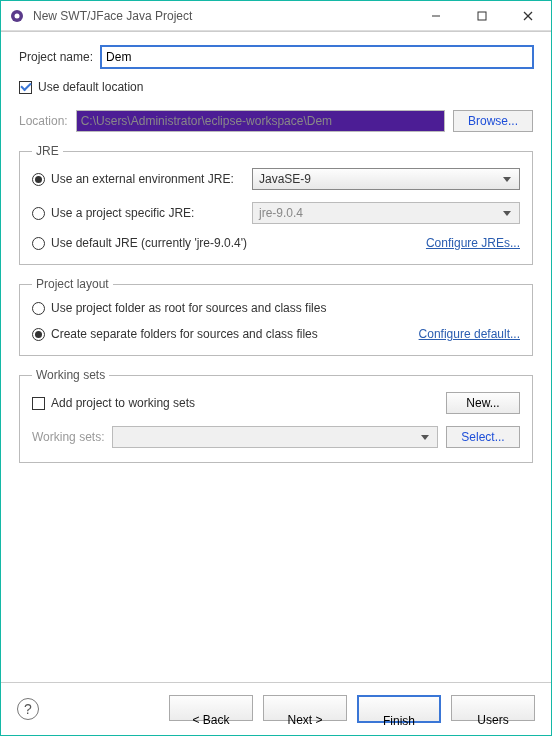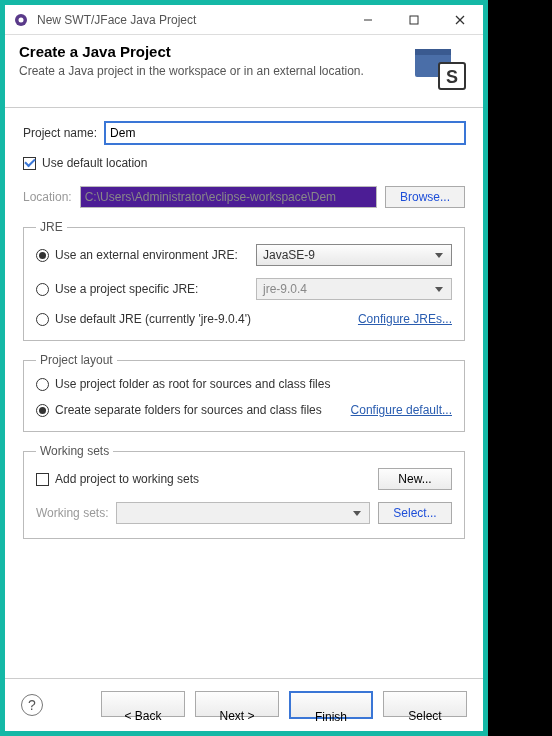--- a/index.html
+++ b/index.html
@@ -1,17 +1,17 @@
 <!DOCTYPE html>
 <html><head>
 <meta charset="utf-8">
 <style>
 * { box-sizing: border-box; font-family: -apple-system, "Segoe UI", Tahoma, sans-serif; }
 body { margin: 0; background: #000; width: 552px; height: 736px; }
-.window { width: 488px; height: 736px; background: #fff; border: 5px solid #14b8a6; display: flex; flex-direction: column; }
+.window { width: 552px; height: 736px; background: #fff; border: 1px solid #14b8a6; display: flex; flex-direction: column; }
 .titlebar { height: 30px; display: flex; align-items: center; background: #fff; border-bottom: 1px solid #ddd; }
 .titlebar .icon { width: 20px; height: 20px; margin: 0 6px; display: flex; align-items: center; justify-content: center; }
 .titlebar .title { flex: 1; font-size: 12px; color: #555; }
 .titlebar .sysbtn { width: 46px; height: 30px; display: flex; align-items: center; justify-content: center; font-size: 12px; color: #333; }
 .header { padding: 8px 14px 10px 14px; background: #fff; position: relative; height: 72px; }
 .header h1 { margin: 0 0 4px 0; font-size: 15px; font-weight: 600; color: #000; }
 .header p { margin: 0; font-size: 12px; color: #555; }
 .header .bigicon { position: absolute; right: 14px; top: 6px; width: 56px; height: 52px; }
 .divider { height: 1px; background: #ccc; margin: 0; }
 .content { flex: 1; padding: 14px 18px; font-size: 12px; color: #333; display: flex; flex-direction: column; gap: 12px; overflow: hidden; }
@@ -66,32 +66,20 @@
         </svg>
       </div>
     <div class="sysbtn">
         <svg width="10" height="10">
           <line x1="1" y1="1" x2="9" y2="9" stroke="#333" stroke-width="1.2"></line>
           <line x1="9" y1="1" x2="1" y2="9" stroke="#333" stroke-width="1.2"></line>
         </svg>
       </div>
   </div>
 
-  <div class="header">
-    <h1>Create a Java Project</h1>
-    <p>Create a Java project in the workspace or in an external location.</p>
-    <div class="bigicon">
-      <svg width="56" height="52" viewBox="0 0 56 52">
-        <rect x="2" y="8" width="36" height="28" rx="2" fill="#4a6ea8"></rect>
-        <rect x="2" y="8" width="36" height="6" fill="#3a5a90"></rect>
-        <rect x="26" y="22" width="26" height="26" rx="2" fill="#fff" stroke="#333" stroke-width="2"></rect>
-        <text x="39" y="42" text-anchor="middle" font-size="18" font-weight="bold" fill="#333">S</text>
-      </svg>
-    </div>
-  </div>
   <div class="divider"></div>
 
   <div class="content">
 
     <div class="row">
       <label>Project name:</label>
       <input type="text" class="focused" style="flex: 1 1 0%;" value="Dem">
     </div>
 
     <div class="fgroup" style="gap:16px">
@@ -173,17 +161,17 @@
     </fieldset>
 
   </div>
 
   <div class="footer">
     <div class="help">?</div>
     <div class="buttons">
       <button class="btn">&lt; Back</button>
       <button class="btn">Next &gt;</button>
       <button class="btn primary">Finish</button>
-      <button class="btn">Select</button>
+      <button class="btn">Users</button>
     </div>
   </div>
 
 </div>
 
 </body></html>

